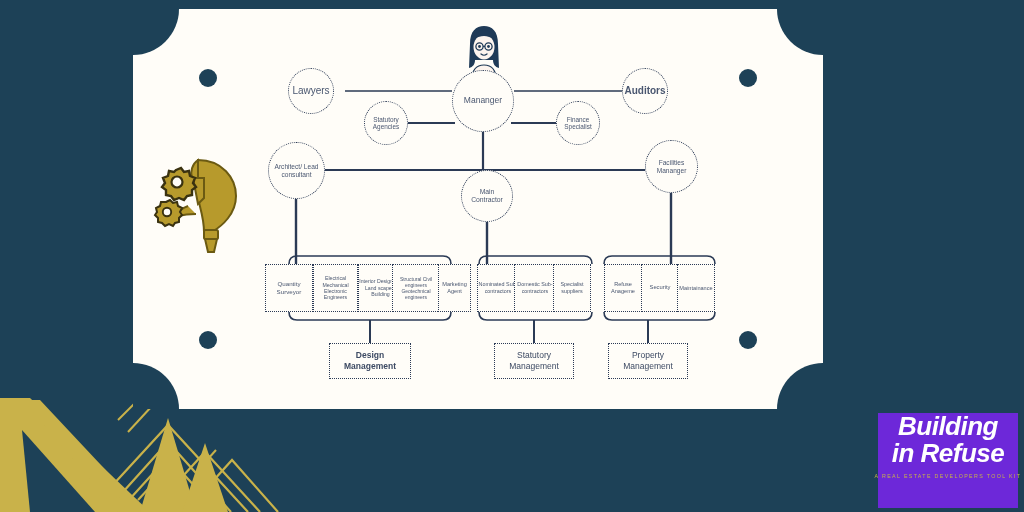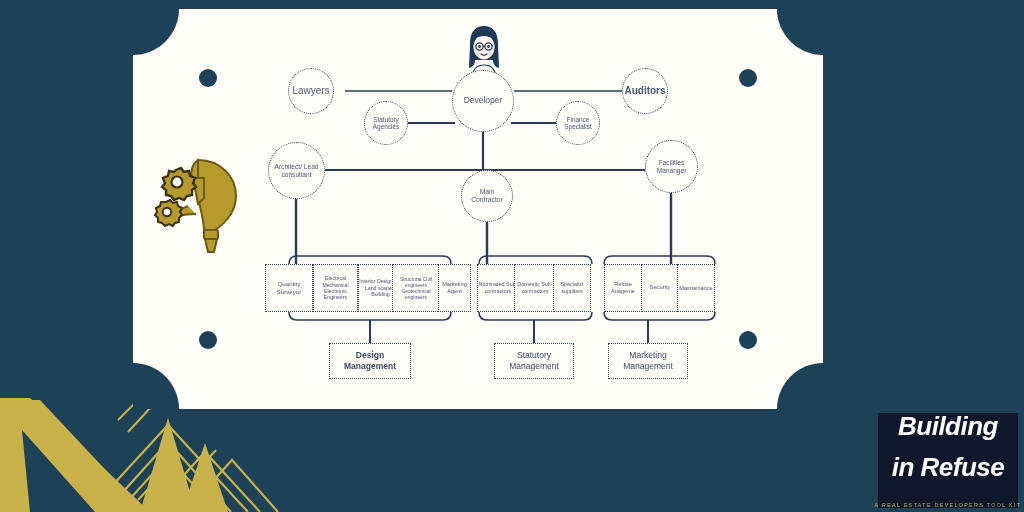--- a/index.html
+++ b/index.html
@@ -58,22 +58,22 @@
     display:flex;align-items:center;justify-content:center;
     text-align:center;color:#3d4a63;line-height:1.3;font-size:8.5px;
   }
 
   
   #avatar{position:absolute;left:458px;top:24px;width:52px;height:56px;}
 
   
   #logo-block{
     position:absolute;left:878px;top:413px;width:140px;height:95px;
-    background:#0f172a;
-    display:flex;flex-direction:column;align-items:center;justify-content:space-between;
+    background:#6d28d9;
+    display:flex;flex-direction:column;align-items:center;justify-content:flex-start;
   }
   #logo-l1,#logo-l2{
     color:#ffffff;font-weight:bold;font-style:italic;
     font-size:26px;letter-spacing:-0.5px;line-height:1.02;
     font-family:"Liberation Sans",sans-serif;
   }
   #logo-tag{
     color:#c9b24a;font-size:5.3px;letter-spacing:1.35px;margin-top:7px;
     font-family:"Liberation Sans",sans-serif;white-space:nowrap;
   }
@@ -187,21 +187,21 @@
       <path d="M479 312 q0 8 8 8 H584 q8 0 8 -8" stroke-width="1.6"></path>
       <line x1="534" y1="320" x2="534" y2="343" stroke-width="2"></line>
 
       <path d="M604 264 q0 -8 8 -8 H707 q8 0 8 8" stroke-width="1.6"></path>
       <path d="M604 312 q0 8 8 8 H707 q8 0 8 -8" stroke-width="1.6"></path>
       <line x1="648" y1="320" x2="648" y2="343" stroke-width="2"></line>
     </g>
   </svg>
 
   <div class="node-circle" style="left:452px;top:70px;width:62px;height:62px;font-size:8.5px;">
-    <span>Developer</span>
+    <span>Mananger</span>
   </div>
   <div class="node-circle" style="left:288px;top:68px;width:46px;height:46px;font-size:10px;">
     <span>Lawyers</span>
   </div>
   <div class="node-circle" style="left:622px;top:68px;width:46px;height:46px;font-size:10px;font-weight:bold;">
     <span>Auditors</span>
   </div>
   <div class="node-circle" style="left:364px;top:101px;width:44px;height:44px;font-size:6.4px;">
     <span>Statutory Agencies</span>
   </div>
@@ -254,21 +254,21 @@
     <span>Maintainance</span>
   </div>
 
   <div class="mgmt-box" style="left:329px;top:343px;width:82px;height:36px;font-weight:bold;">
     <span>Design Management</span>
   </div>
   <div class="mgmt-box" style="left:494px;top:343px;width:80px;height:36px;">
     <span>Statutory Management</span>
   </div>
   <div class="mgmt-box" style="left:608px;top:343px;width:80px;height:36px;">
-    <span>Marketing Management</span>
+    <span>Property Management</span>
   </div>
 </div>
 
 <div id="logo-block">
   <div id="logo-l1">Building</div>
   <div id="logo-l2">in Refuse</div>
   <div id="logo-tag">A REAL ESTATE DEVELOPERS TOOL KIT</div>
 </div>
 
 </body></html>

